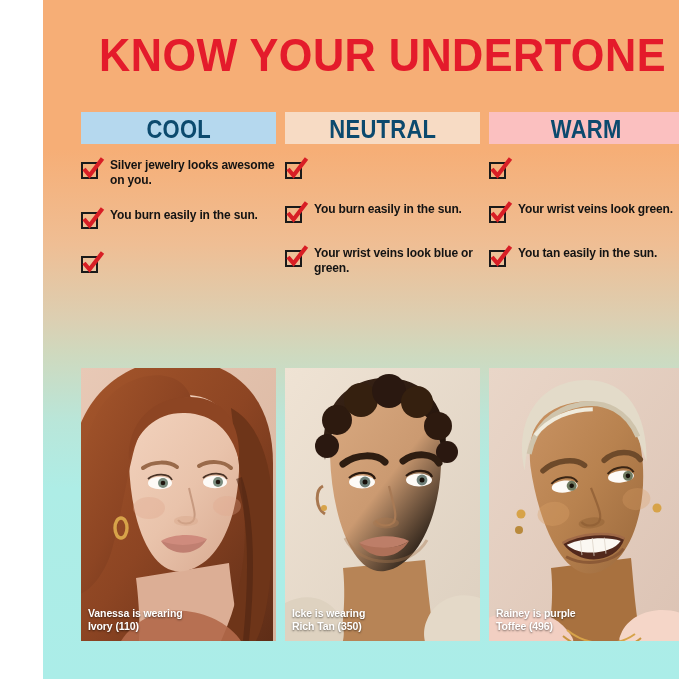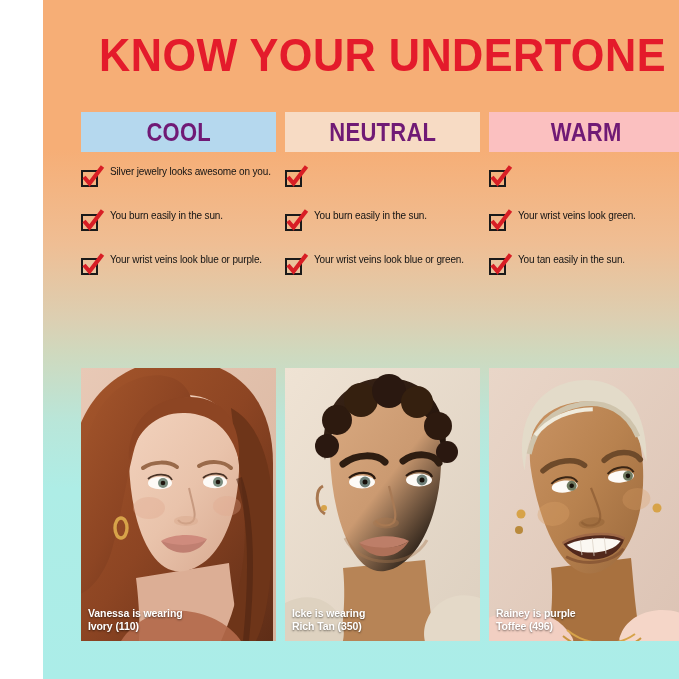--- a/index.html
+++ b/index.html
@@ -36,41 +36,41 @@
   }
 
   
   .columns{
     position:absolute;left:38px;top:112px;width:603px;
     display:flex;gap:9px;
   }
   .col{flex:1 1 0;min-width:0;}
 
   .colhead{
-    height:40px;display:flex;align-items:center;justify-content:center;
+    height:32px;display:flex;align-items:flex-end;justify-content:center;
     font-family:"Liberation Sans Narrow","Liberation Sans",sans-serif;
-    font-weight:bold;font-size:25px;color:#701a75;
+    font-weight:bold;font-size:25px;color:#0c4a6e;
     letter-spacing:0.3px;transform:none;
   }
   .colhead span{transform:scaleX(0.88);display:inline-block;}
 
   .items{margin-top:14px;}
   .item{
     display:flex;align-items:flex-start;gap:7px;
     margin-bottom:20px;
   }
   .chk{position:relative;width:22px;height:22px;flex:0 0 22px;margin-top:2px;}
   .chk .box{
     position:absolute;left:0;top:2px;width:17px;height:17px;
     border:2px solid #1a1a1a;box-sizing:border-box;background:transparent;
   }
   .chk svg{position:absolute;left:-1px;top:-4px;width:26px;height:26px;overflow:visible;}
   .itxt{
-    font-size:10px;line-height:1.23;color:#131313;
-    font-weight:400;letter-spacing:-0.15px;
+    font-size:12px;line-height:1.23;color:#131313;
+    font-weight:700;letter-spacing:-0.15px;
   }
 
   
   .photos{
     position:absolute;left:38px;top:368px;width:603px;height:273px;
     display:flex;gap:9px;
   }
   .photo{
     position:relative;flex:1 1 0;min-width:0;height:273px;
     overflow:hidden;background:#cfa88f;
@@ -115,21 +115,20 @@
           </span>
           <span class="itxt">You burn easily in the sun.</span>
         </div>
         <div class="item">
           <span class="chk">
             <span class="box"></span>
             <svg viewBox="0 0 26 26">
                 <path d="M4 13 L9.5 19.5 L22.5 2.5" fill="none" stroke="#D81E25" stroke-width="4.2"></path>
               </svg>
           </span>
-          <span class="itxt">Your wrist veins look blue or purple.</span>
         </div>
       </div>
     </div>
 
     <div class="col">
       <div class="colhead" style="background:#F7DBC4">
         <span>NEUTRAL</span>
       </div>
       <div class="items">
         <div class="item">

